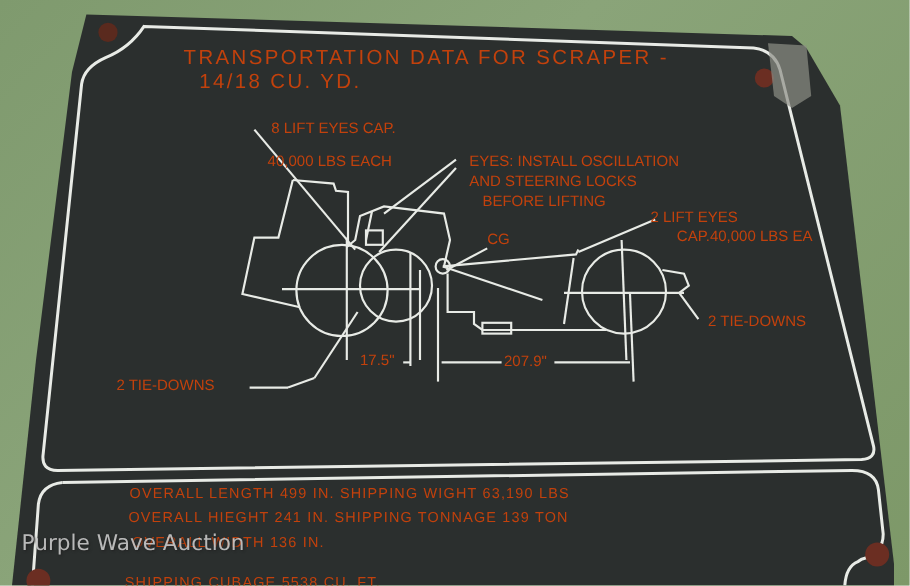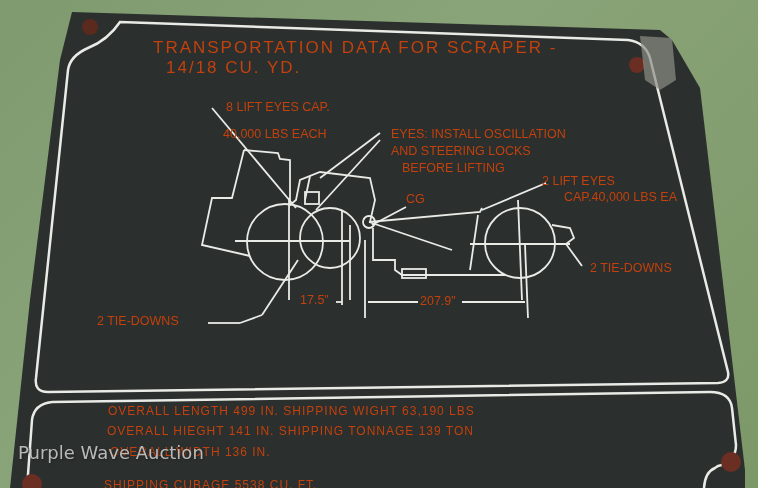--- a/index.html
+++ b/index.html
@@ -92,17 +92,17 @@
 <div class="txt lbl" style="left:542px;top:174px;">2 LIFT EYES</div>
 <div class="txt lbl" style="left:536px;top:190px;margin-left:28px;">CAP.40,000 LBS EA</div>
 
 <div class="txt lbl" style="left:590px;top:261px;">2 TIE-DOWNS</div>
 <div class="txt lbl" style="left:97px;top:314px;">2 TIE-DOWNS</div>
 
 <div class="txt lbl" style="left:300px;top:293px;">17.5"</div>
 <div class="txt lbl" style="left:420px;top:294px;">207.9"</div>
 
 <div class="txt spec" style="left:108px;top:404px;">OVERALL  LENGTH  499  IN.   SHIPPING  WIGHT  63,190  LBS</div>
-<div class="txt spec" style="left:107px;top:424px;">OVERALL  HIEGHT   141  IN.   SHIPPING  TONNAGE 139 TON</div>
+<div class="txt spec" style="left:107px;top:424px;">OVERALL  HIEGHT   241  IN.   SHIPPING  TONNAGE 139 TON</div>
 <div class="txt spec" style="left:110px;top:445px;">OVERALL  WIDTH   136  IN.</div>
 <div class="txt spec" style="left:104px;top:466px;margin-top:12px;">SHIPPING CUBAGE  5538  CU.  FT.</div>
 
 <div class="wm">Purple Wave Auction</div>
 
 </body></html>

